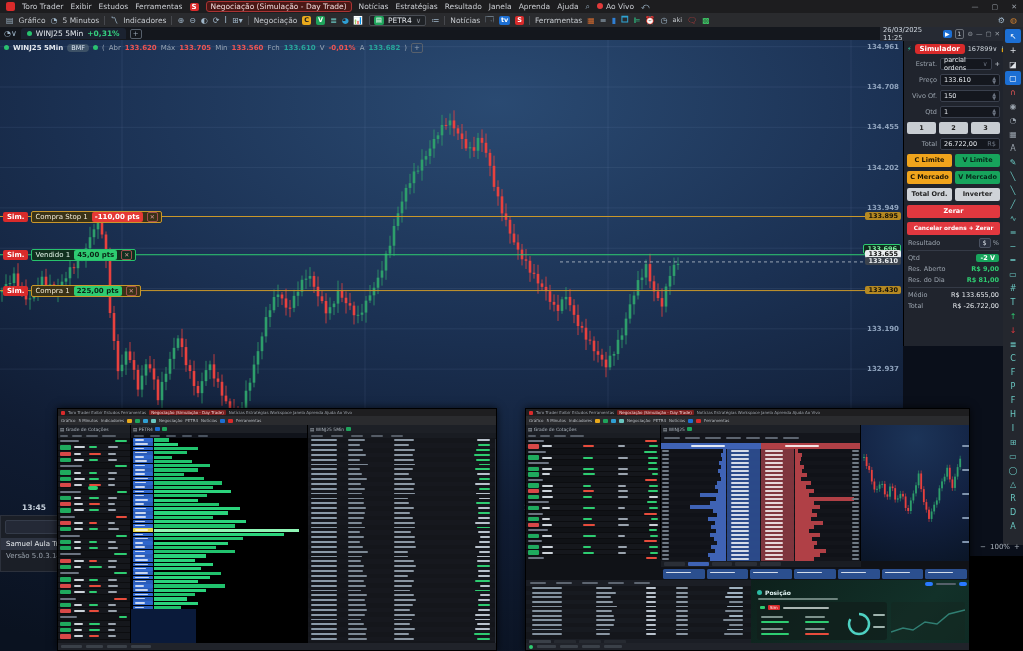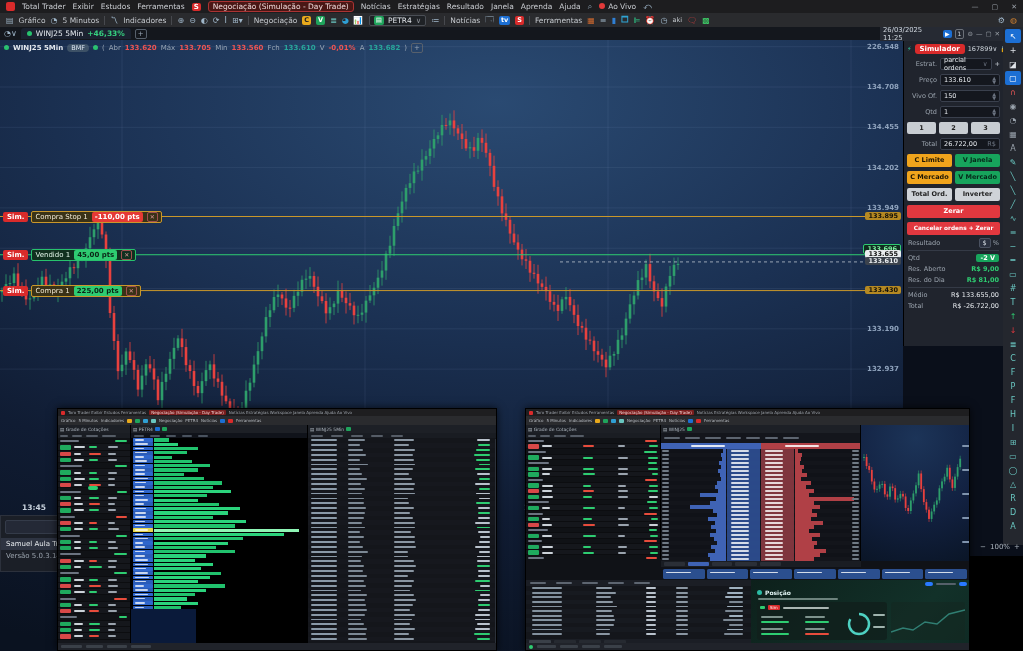--- a/index.html
+++ b/index.html
@@ -106,21 +106,21 @@
   .wrow{position:relative;}
   .statusbar{position:absolute;left:0;bottom:0;right:0;height:7px;background:#20232a;display:flex;align-items:center;gap:4px;padding:0 3px;}
 </style>
 </head>
 <body>
 
 <div id="app">
 
   <div id="menubar" class="abs">
     <span class="logo"></span>
-    <span class="mitem">Total Trader</span>
+    <span class="mitem">Toro Trader</span>
     <span id="menu-left" style="display:flex;gap:7px;">
         <span>Exibir</span>
         <span>Estudos</span>
         <span>Ferramentas</span>
       </span>
     <span class="sbadge">S</span>
     <span class="negot">Negociação (Simulação - Day Trade)</span>
     <span id="menu-right" style="display:flex;gap:7px;">
         <span>Notícias</span>
         <span>Estratégias</span>
@@ -187,21 +187,21 @@
     <span class="tbico">⚙</span>
     <span class="tbico" style="color:#d4822f;">◍</span>
   </div>
 
   <div id="chart-region" class="abs">
     <div id="tabrow" class="abs">
       <span class="tbico">◔∨</span>
       <span class="tab">
         <span class="greendot"></span>
         <span>WINJ25 5Min</span>
-        <span class="pct-up">+46,33%</span>
+        <span class="pct-up">+0,31%</span>
       </span>
       <span class="plusbox">+</span>
     </div>
     <div id="legend" class="abs">
       <span class="greendot"></span>
       <span style="color:#e6ebf0;font-weight:bold;">WINJ25 5Min</span>
       <span class="bmf">BMF</span>
       <span class="greendot"></span>
       <span id="legend-fields" style="display:flex;gap:4px;">
           <span style="color: rgb(154, 167, 181);">(</span>
@@ -574,21 +574,21 @@
         <line x1="674" y1="230.55885517313982" x2="674" y2="257.8967373744205" stroke="#2e9e6b" stroke-width="0.8"></line>
         <rect x="672.7" y="237.80634931705643" width="2.6" height="11.11684364512999" fill="#2e9e6b"></rect>
         <line x1="678" y1="230.31756532045637" x2="678" y2="242.82894558836867" stroke="#2e9e6b" stroke-width="0.8"></line>
         <rect x="676.7" y="236.90847305167495" width="2.6" height="1" fill="#2e9e6b"></rect>
         <line x1="0" y1="189.5138000000004" x2="874" y2="189.5138000000004" stroke="#c9972a" stroke-width="1"></line>
         <line x1="0" y1="263.58830000000097" x2="874" y2="263.58830000000097" stroke="#c9972a" stroke-width="1"></line>
         <line x1="0" y1="227.74580000000185" x2="874" y2="227.74580000000185" stroke="#2ecc71" stroke-width="1"></line>
         <line x1="560" y1="234.91429999999986" x2="874" y2="234.91429999999986" stroke="#cfd6dd" stroke-width="0.7" stroke-dasharray="3,3"></line>
       </svg>
     <div id="axis-layer">
-        <div class="axis-tick" style="top: 15.7px;">226.548</div>
+        <div class="axis-tick" style="top: 15.7px;">134.961</div>
         <div class="axis-tick" style="top: 56.0029px;">134.708</div>
         <div class="axis-tick" style="top: 96.3058px;">134.455</div>
         <div class="axis-tick" style="top: 136.609px;">134.202</div>
         <div class="axis-tick" style="top: 176.912px;">133.949</div>
         <div class="axis-tick" style="top: 217.215px;">133.696</div>
         <div class="axis-tick" style="top: 297.82px;">133.190</div>
         <div class="axis-tick" style="top: 338.123px;">132.937</div>
         <div class="pbadge orange" style="top: 185.014px;">133.895</div>
         <div class="pbadge green-outline" style="top: 216.715px;">133.696</div>
         <div class="pbadge white" style="top: 223.246px;">133.655</div>
@@ -681,21 +681,21 @@
       </div>
     <div class="simrow">
       <span class="simlabel">Total</span>
       <span class="siminput">
           <span>26.722,00</span>
           <span style="color:#6b7380;">R$</span>
         </span>
     </div>
     <div class="simrow">
       <span class="obtn amber">C Limite</span>
-      <span class="obtn green">V Janela</span>
+      <span class="obtn green">V Limite</span>
     </div>
     <div class="simrow">
       <span class="obtn amber">C Mercado</span>
       <span class="obtn green">V Mercado</span>
     </div>
     <div class="simrow">
       <span class="obtn gray">Total Ord.</span>
       <span class="obtn gray">Inverter</span>
     </div>
     <div class="simrow">

